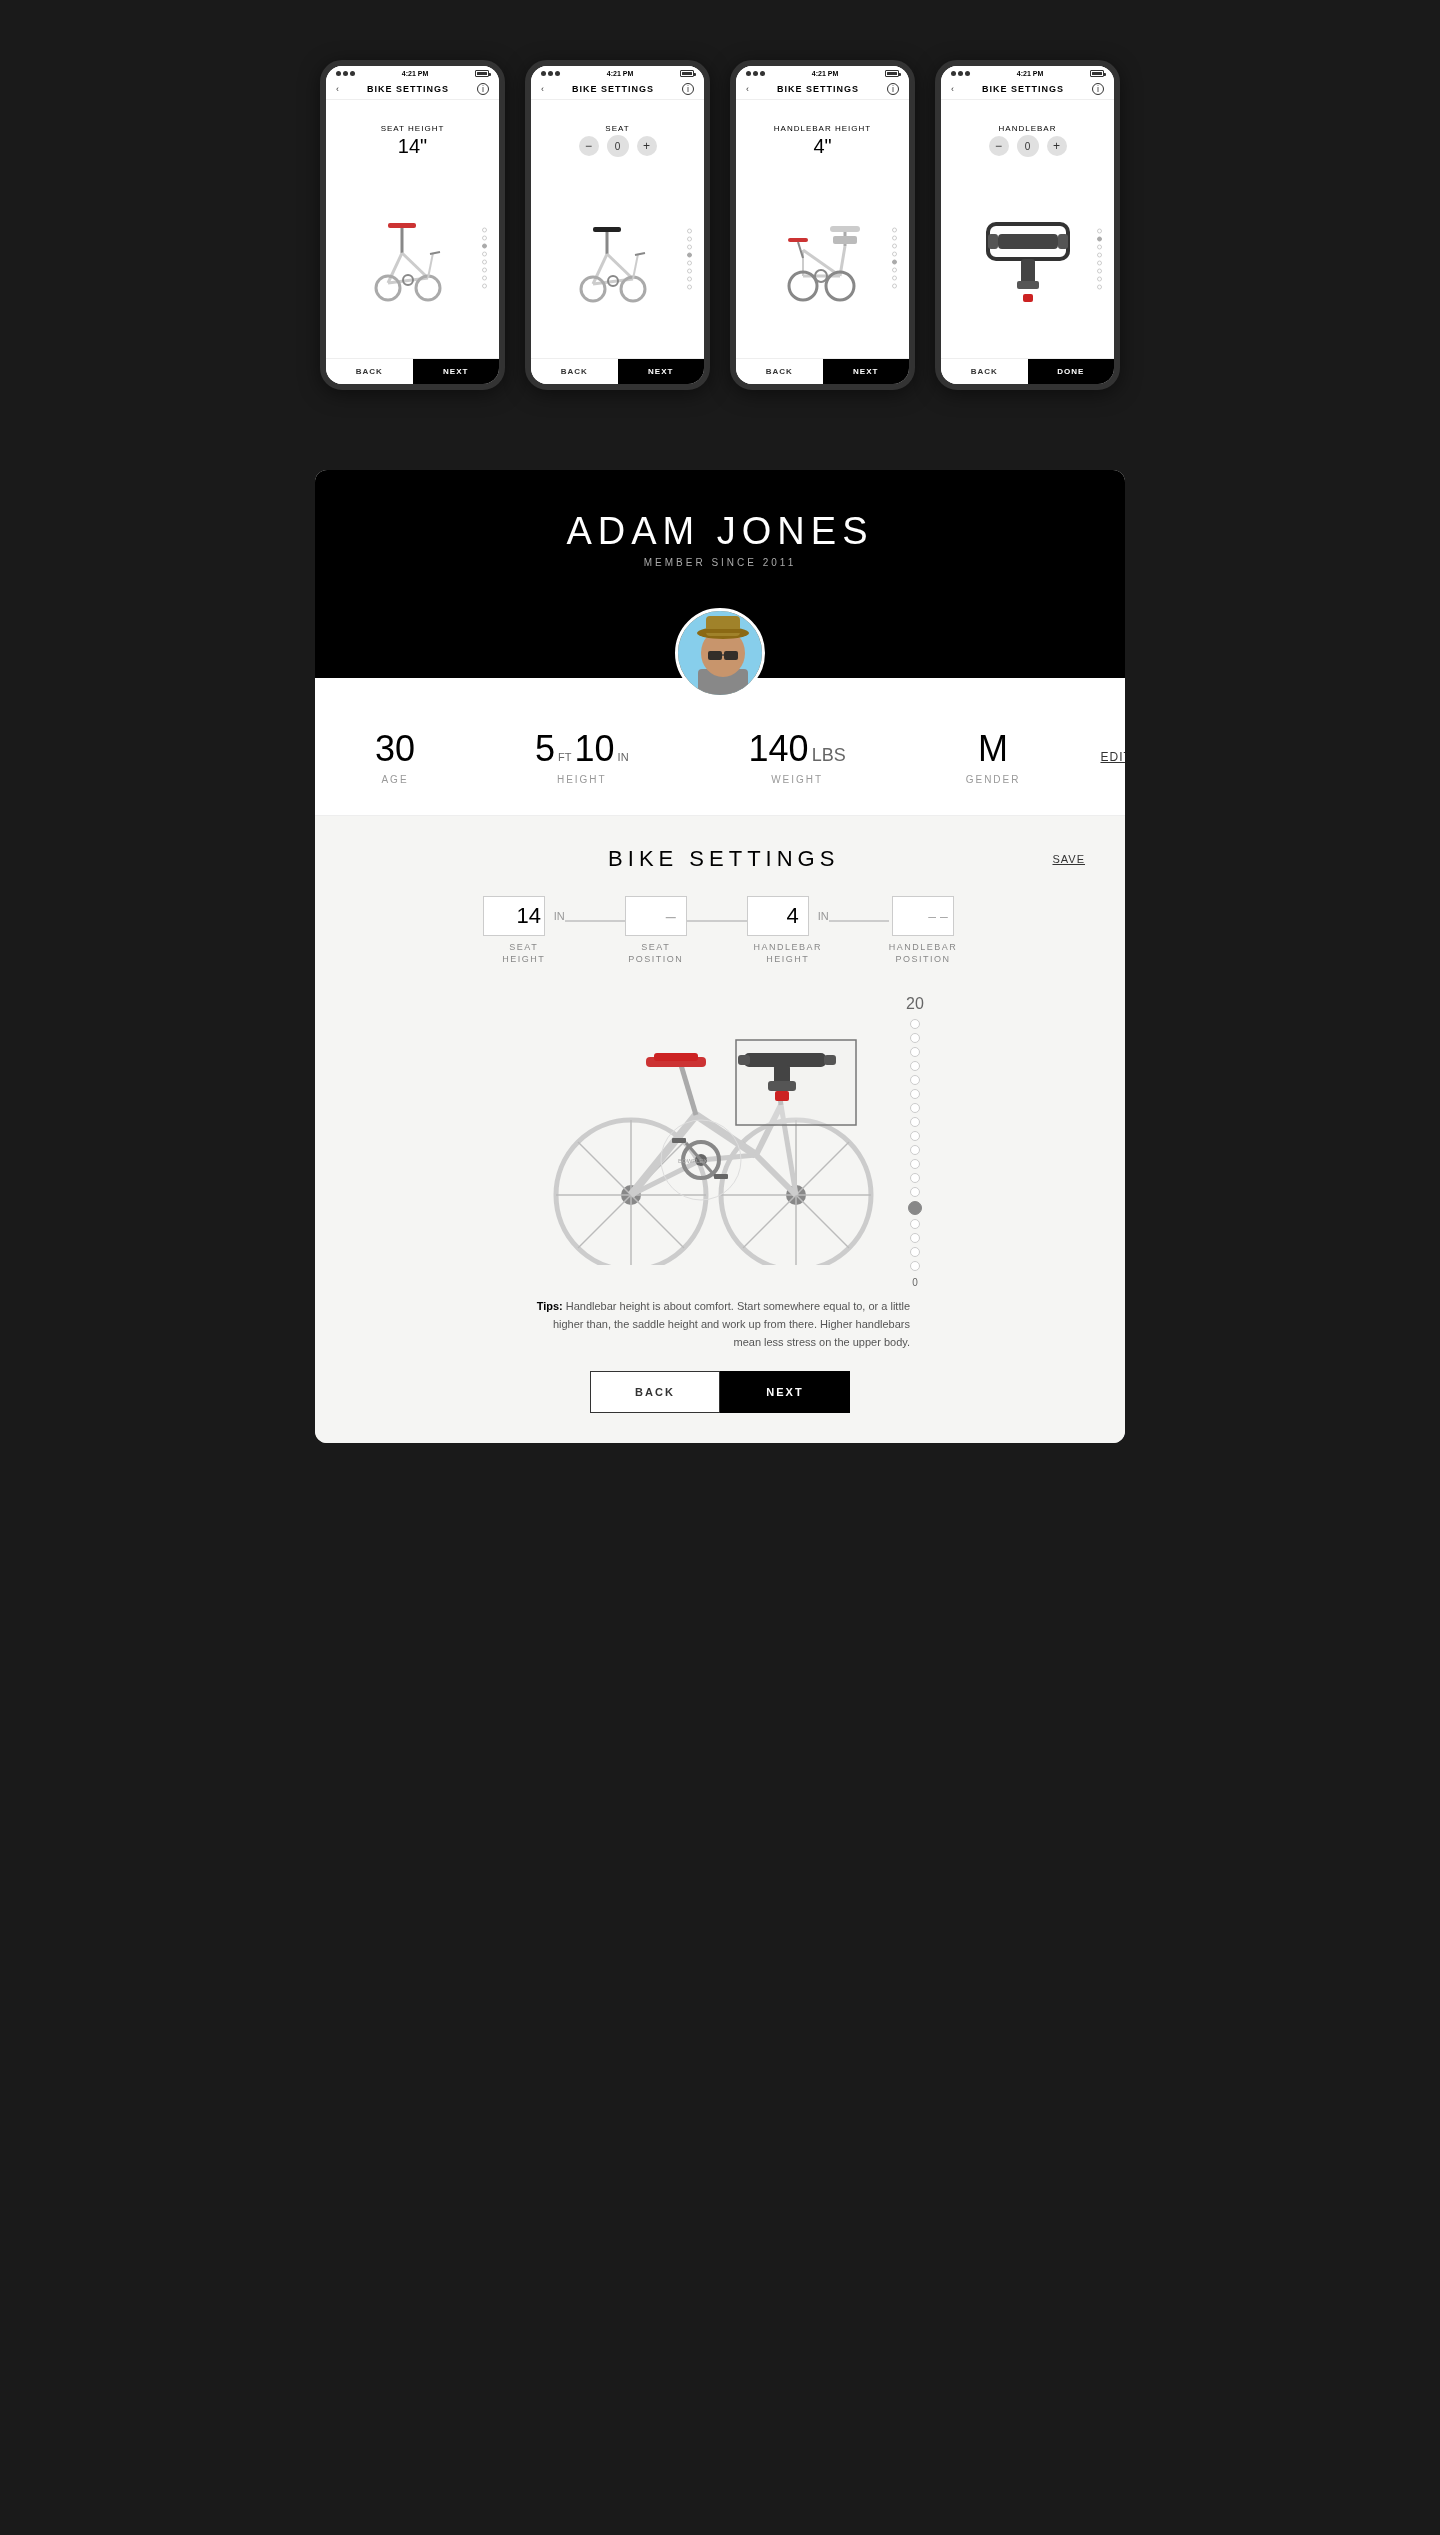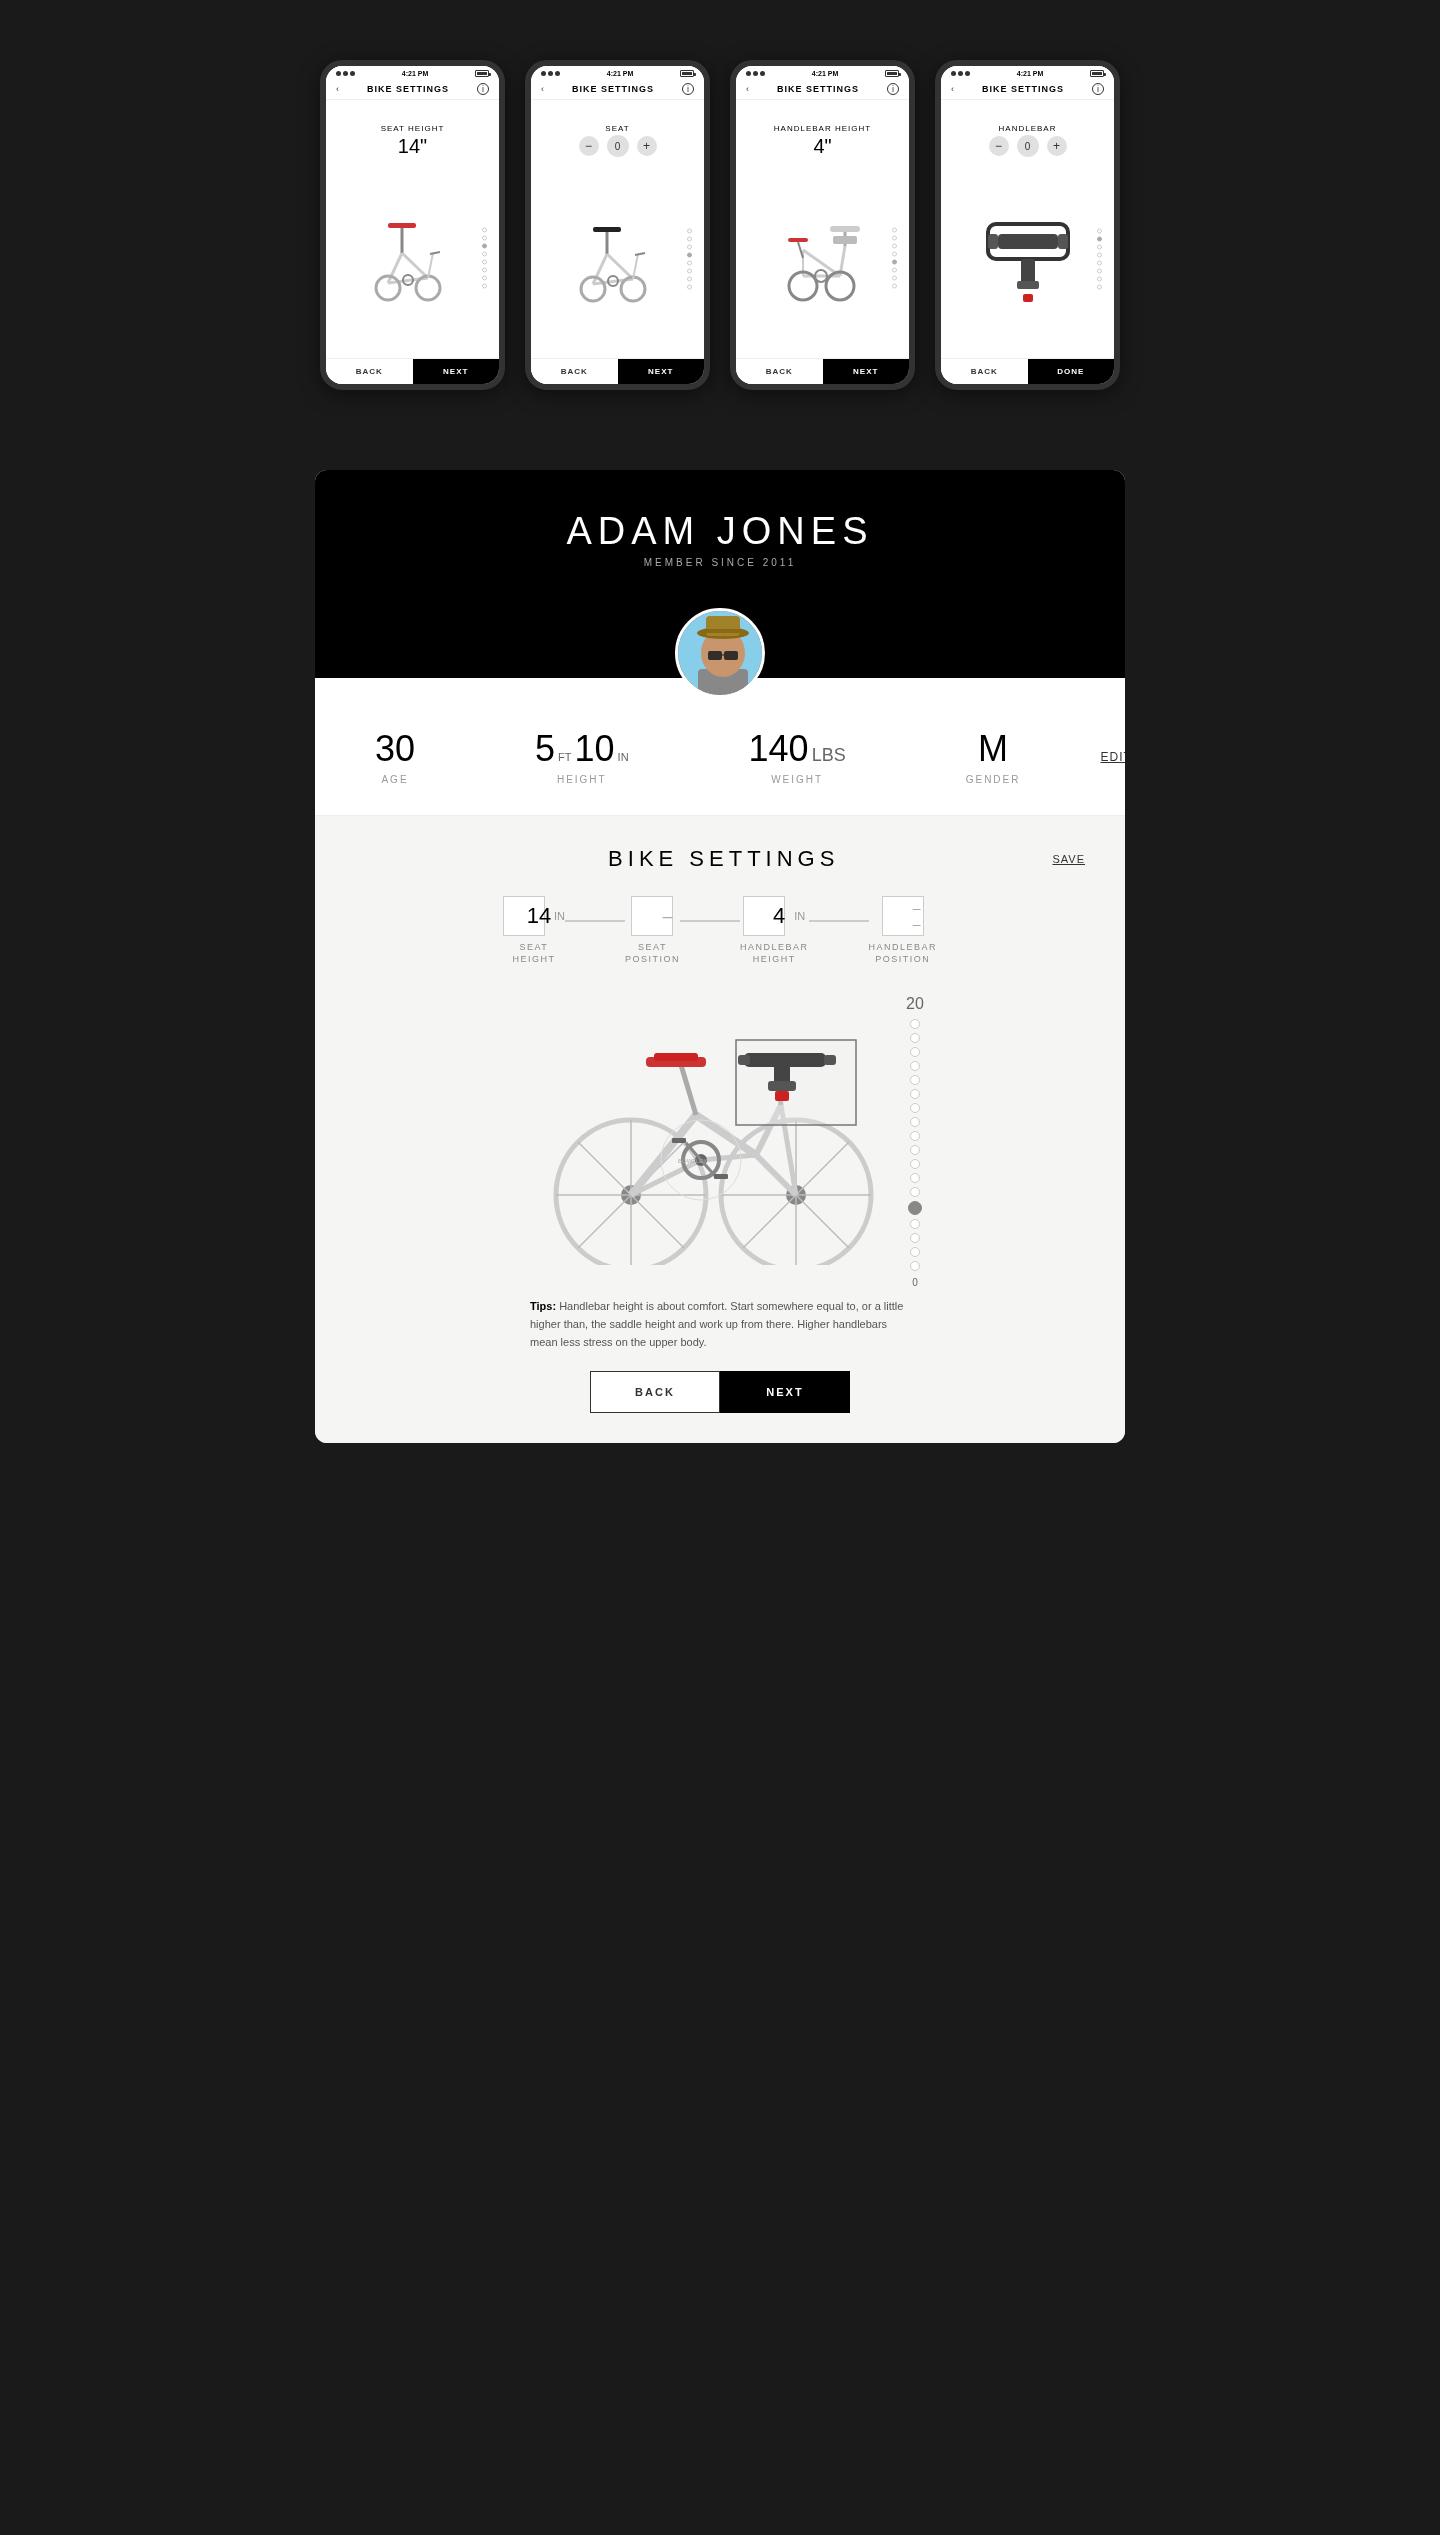--- a/index.html
+++ b/index.html
@@ -316,21 +316,21 @@
       display: flex;
       flex-direction: column;
       align-items: center;
     }
     .setting-input-wrap {
       display: flex;
       align-items: center;
       gap: 5px;
     }
     .setting-box {
-      width: 42px; height: 40px;
+      width: 62px; height: 40px;
       border: 1.5px solid #ccc;
       background: #fff;
       display: flex;
       align-items: center;
       justify-content: center;
       font-size: 22px;
       font-weight: 300;
       color: #000;
       padding-left: 30px;
     }
@@ -405,21 +405,21 @@
       width: 14px; height: 14px;
     }
     .v-slider-label-bot {
       font-size: 10px;
       color: #666;
       margin-top: 6px;
     }
 
     
     .tips-text {
-      text-align: left;
+      text-align: right;
       font-size: 11px;
       color: #555;
       line-height: 1.6;
       max-width: 380px;
       margin: 10px auto 20px;
     }
     .tips-text strong { font-weight: 700; color: #000; }
 
     
     .bottom-buttons {

